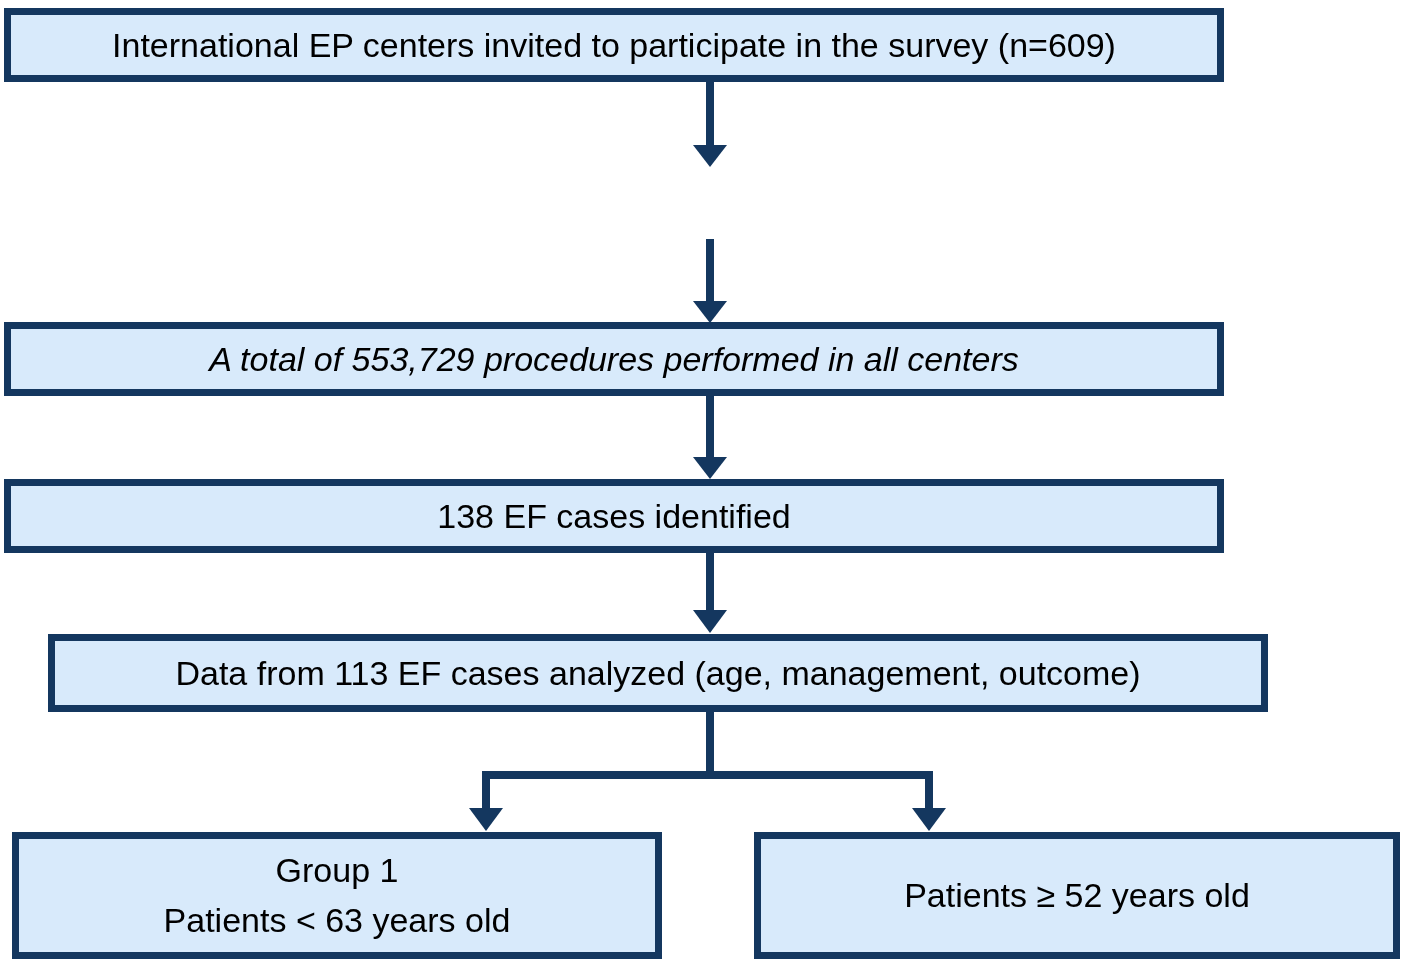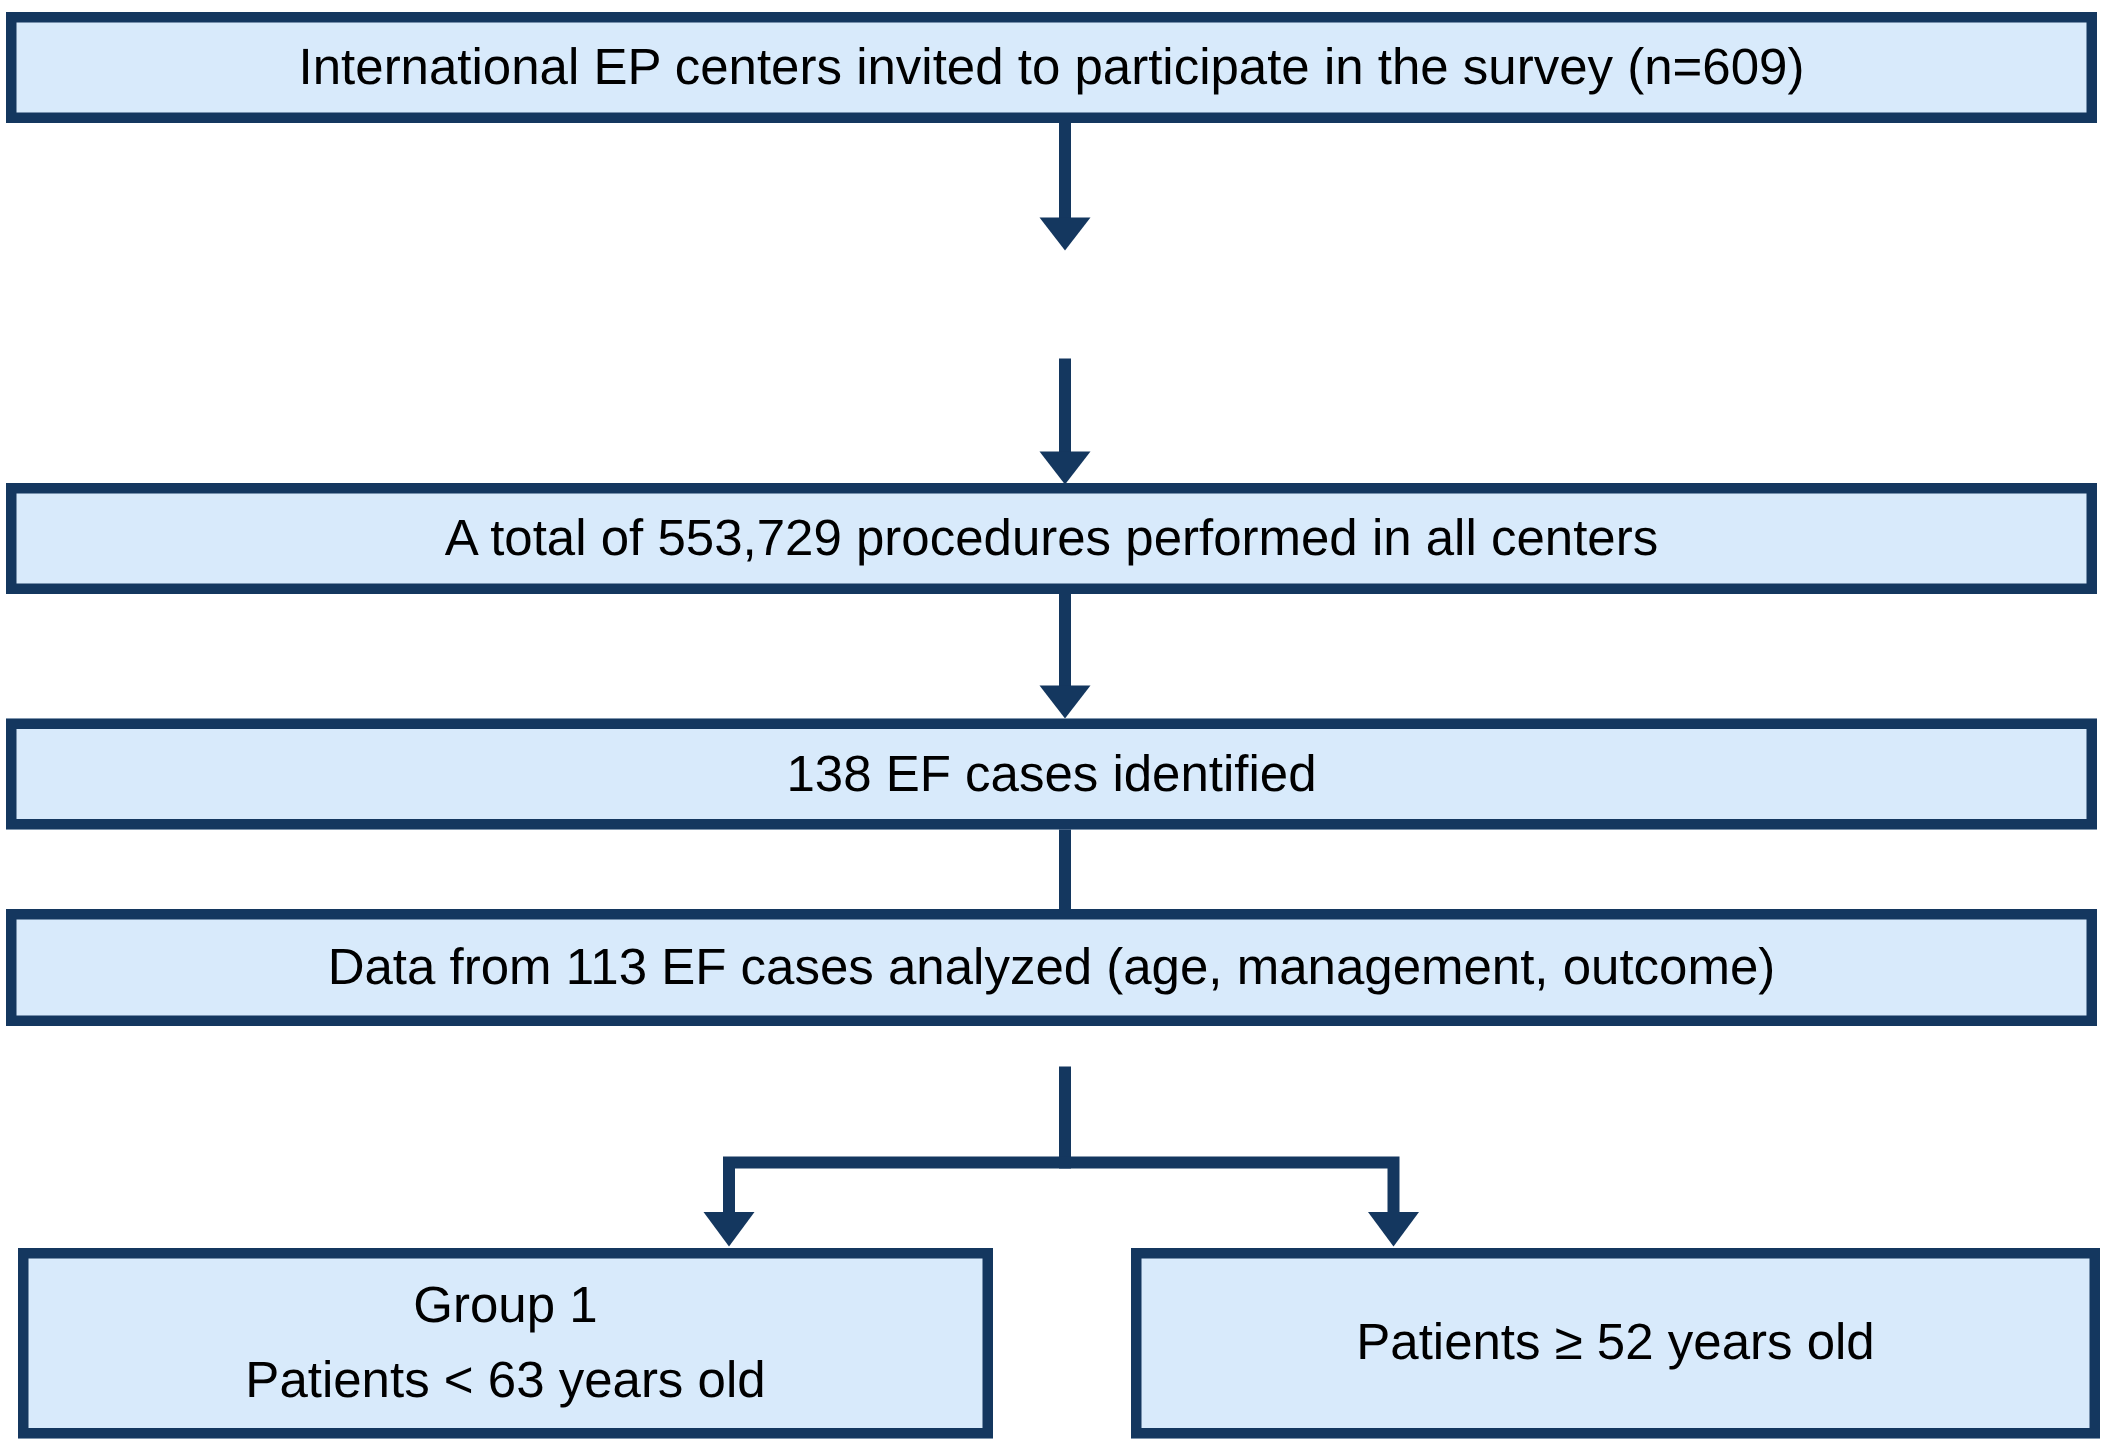--- a/index.html
+++ b/index.html
@@ -26,21 +26,21 @@
     box-sizing:border-box;
     background:var(--box-fill);
     border:7px solid var(--box-border);
     display:flex;
     align-items:center;
     justify-content:center;
     text-align:center;
     font-size:34px;
     line-height:1.25;
   }
-  .step{left:4px;width:1394px;height:74px;}
+  .step{left:4px;width:1220px;height:74px;}
   .group{top:832px;height:127px;flex-direction:column;line-height:1.45;}
   .group-left{left:12px;width:650px;}
   .group-right{left:754px;width:646px;}
 </style>
 </head>
 <body>
 
 <div class="canvas">
 
   <svg class="connectors" width="1406" height="965" viewBox="0 0 1406 965">
@@ -64,27 +64,27 @@
       <path class="stroke" d="M710 711 V779"></path>
       <path class="stroke" d="M486 810 V775 H929 V810"></path>
       <polygon class="head" points="469,808 503,808 486,831"></polygon>
       <polygon class="head" points="912,808 946,808 929,831"></polygon>
     </g>
   </svg>
 
   <div class="box step" style="top:8px;">
     <span>International EP centers invited to participate in the survey (n=609)</span>
   </div>
-  <div class="box step" style="top:322px;">
+  <div class="box step" style="top:322px;font-style:italic;">
     <span>A total of 553,729 procedures performed in all centers</span>
   </div>
   <div class="box step" style="top:479px;">
     <span>138 EF cases identified</span>
   </div>
-  <div class="box step" style="top:606px;height:78px;">
+  <div class="box step" style="top:634px;height:78px;margin-left:44px;">
     <span>Data from 113 EF cases analyzed (age, management, outcome)</span>
   </div>
 
   <div class="box group group-left">
     <div>Group 1</div>
     <div>Patients &lt; 63 years old</div>
   </div>
   <div class="box group group-right">
     <div>Patients ≥ 52 years old</div>
   </div>

